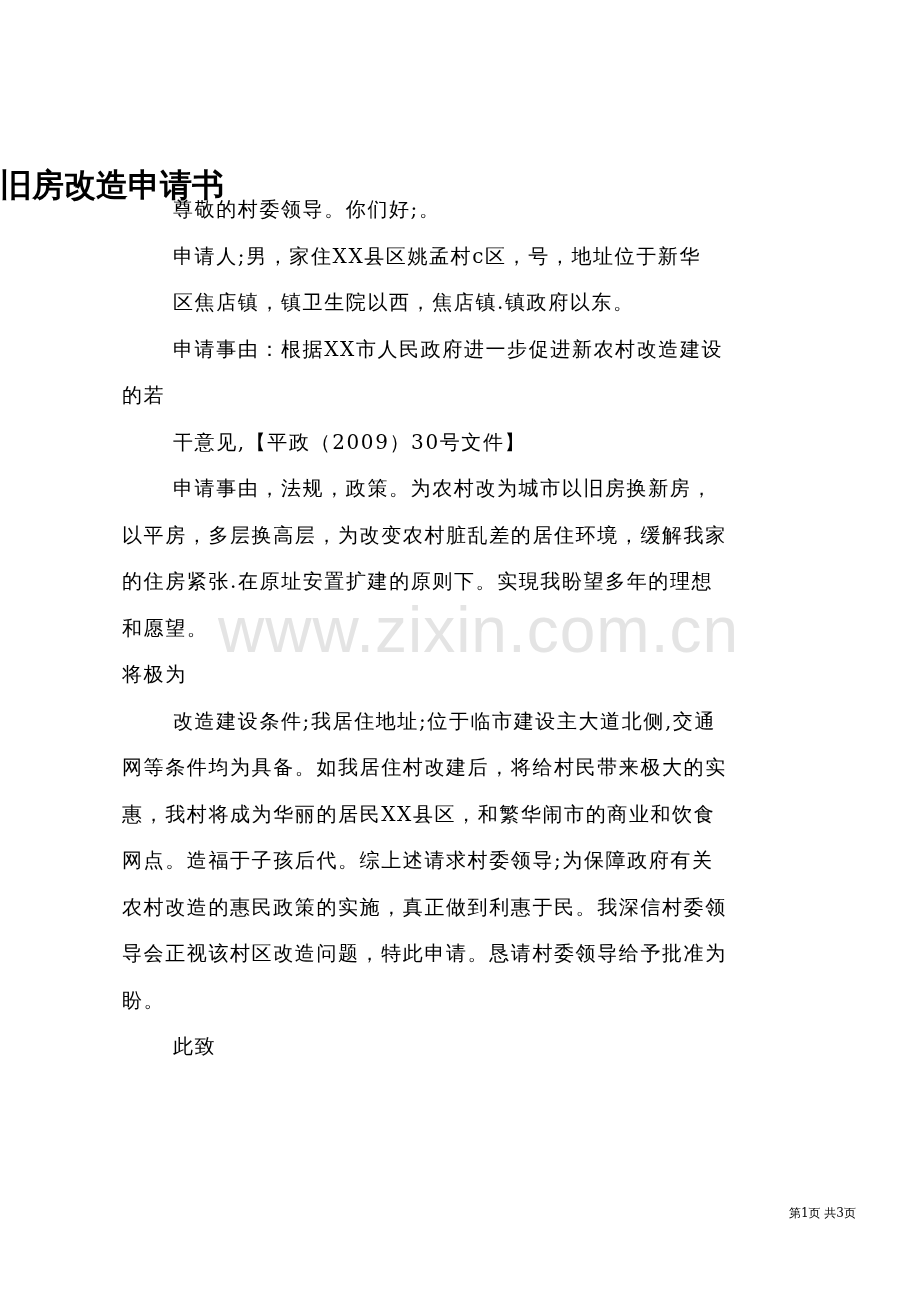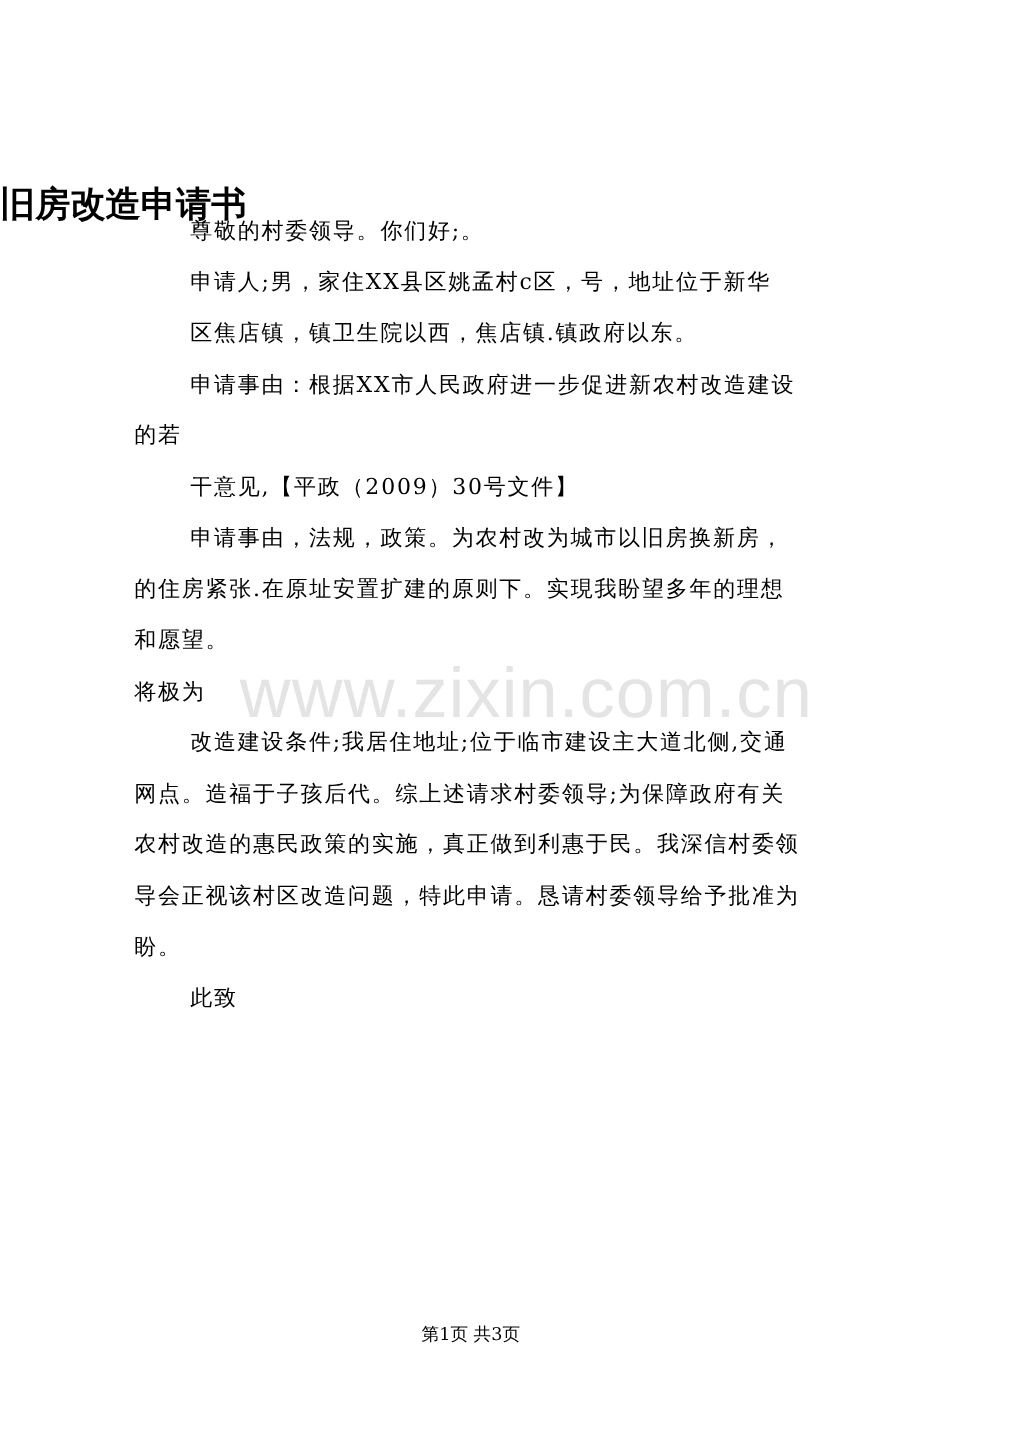--- a/index.html
+++ b/index.html
@@ -62,22 +62,22 @@
       white-space: nowrap;
     }
     .indent {
       padding-left: 51px;
     }
     .footer {
       position: absolute;
       left: 0;
       top: 1200px;
       width: 856px;
-      text-align: center;
-      font-size: 16px;
+      text-align: right;
+      font-size: 12px;
       line-height: 26px;
       z-index: 1;
     }
   </style>
 </head>
 <body>
 
 <div class="page">
 
   <div class="watermark">www.zixin.com.cn</div>
@@ -85,24 +85,27 @@
   <div class="title">旧房改造申请书</div>
 
   <div class="body">
     <div class="line indent">尊敬的村委领导。你们好;。</div>
     <div class="line indent">申请人;男，家住XX县区姚孟村c区，号，地址位于新华</div>
     <div class="line indent">区焦店镇，镇卫生院以西，焦店镇.镇政府以东。</div>
     <div class="line indent">申请事由：根据XX市人民政府进一步促进新农村改造建设</div>
     <div class="line">的若</div>
     <div class="line indent">干意见,【平政（2009）30号文件】</div>
     <div class="line indent">申请事由，法规，政策。为农村改为城市以旧房换新房，</div>
+    <div class="line">以平房，多层换高层，为改变农村脏乱差的居住环境，缓解我家</div>
     <div class="line">的住房紧张.在原址安置扩建的原则下。实現我盼望多年的理想</div>
     <div class="line">和愿望。</div>
     <div class="line">将极为</div>
     <div class="line indent">改造建设条件;我居住地址;位于临市建设主大道北侧,交通</div>
+    <div class="line">网等条件均为具备。如我居住村改建后，将给村民带来极大的实</div>
+    <div class="line">惠，我村将成为华丽的居民XX县区，和繁华闹市的商业和饮食</div>
     <div class="line">网点。造福于子孩后代。综上述请求村委领导;为保障政府有关</div>
     <div class="line">农村改造的惠民政策的实施，真正做到利惠于民。我深信村委领</div>
     <div class="line">导会正视该村区改造问题，特此申请。恳请村委领导给予批准为</div>
     <div class="line">盼。</div>
     <div class="line indent">此致</div>
   </div>
 
   <div class="footer">第1页 共3页</div>
 
 </div>

